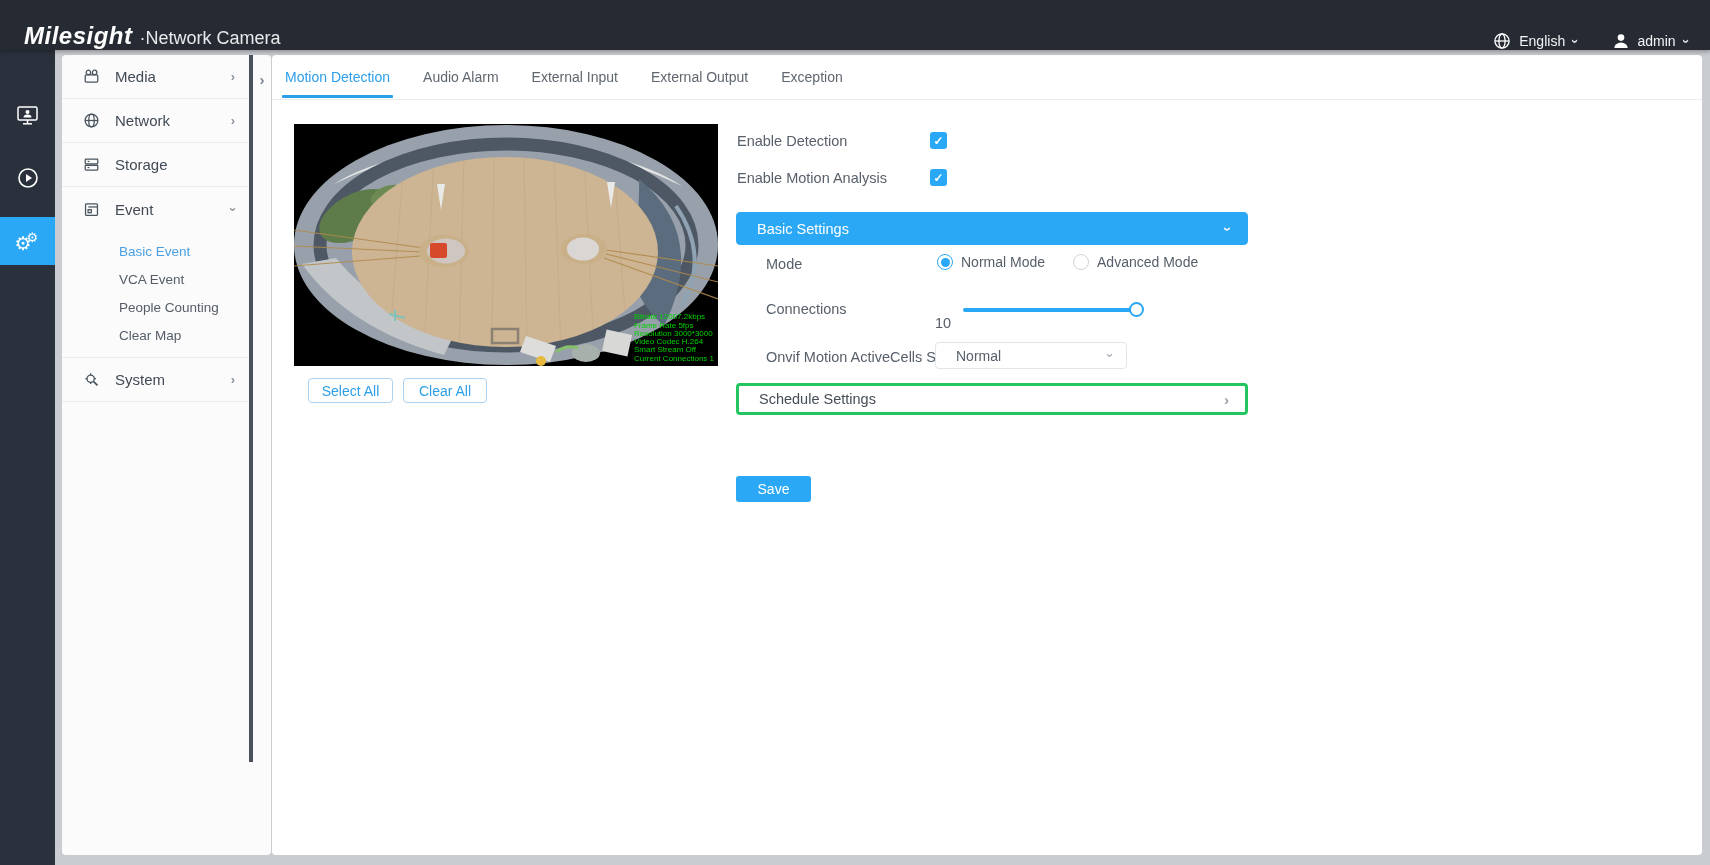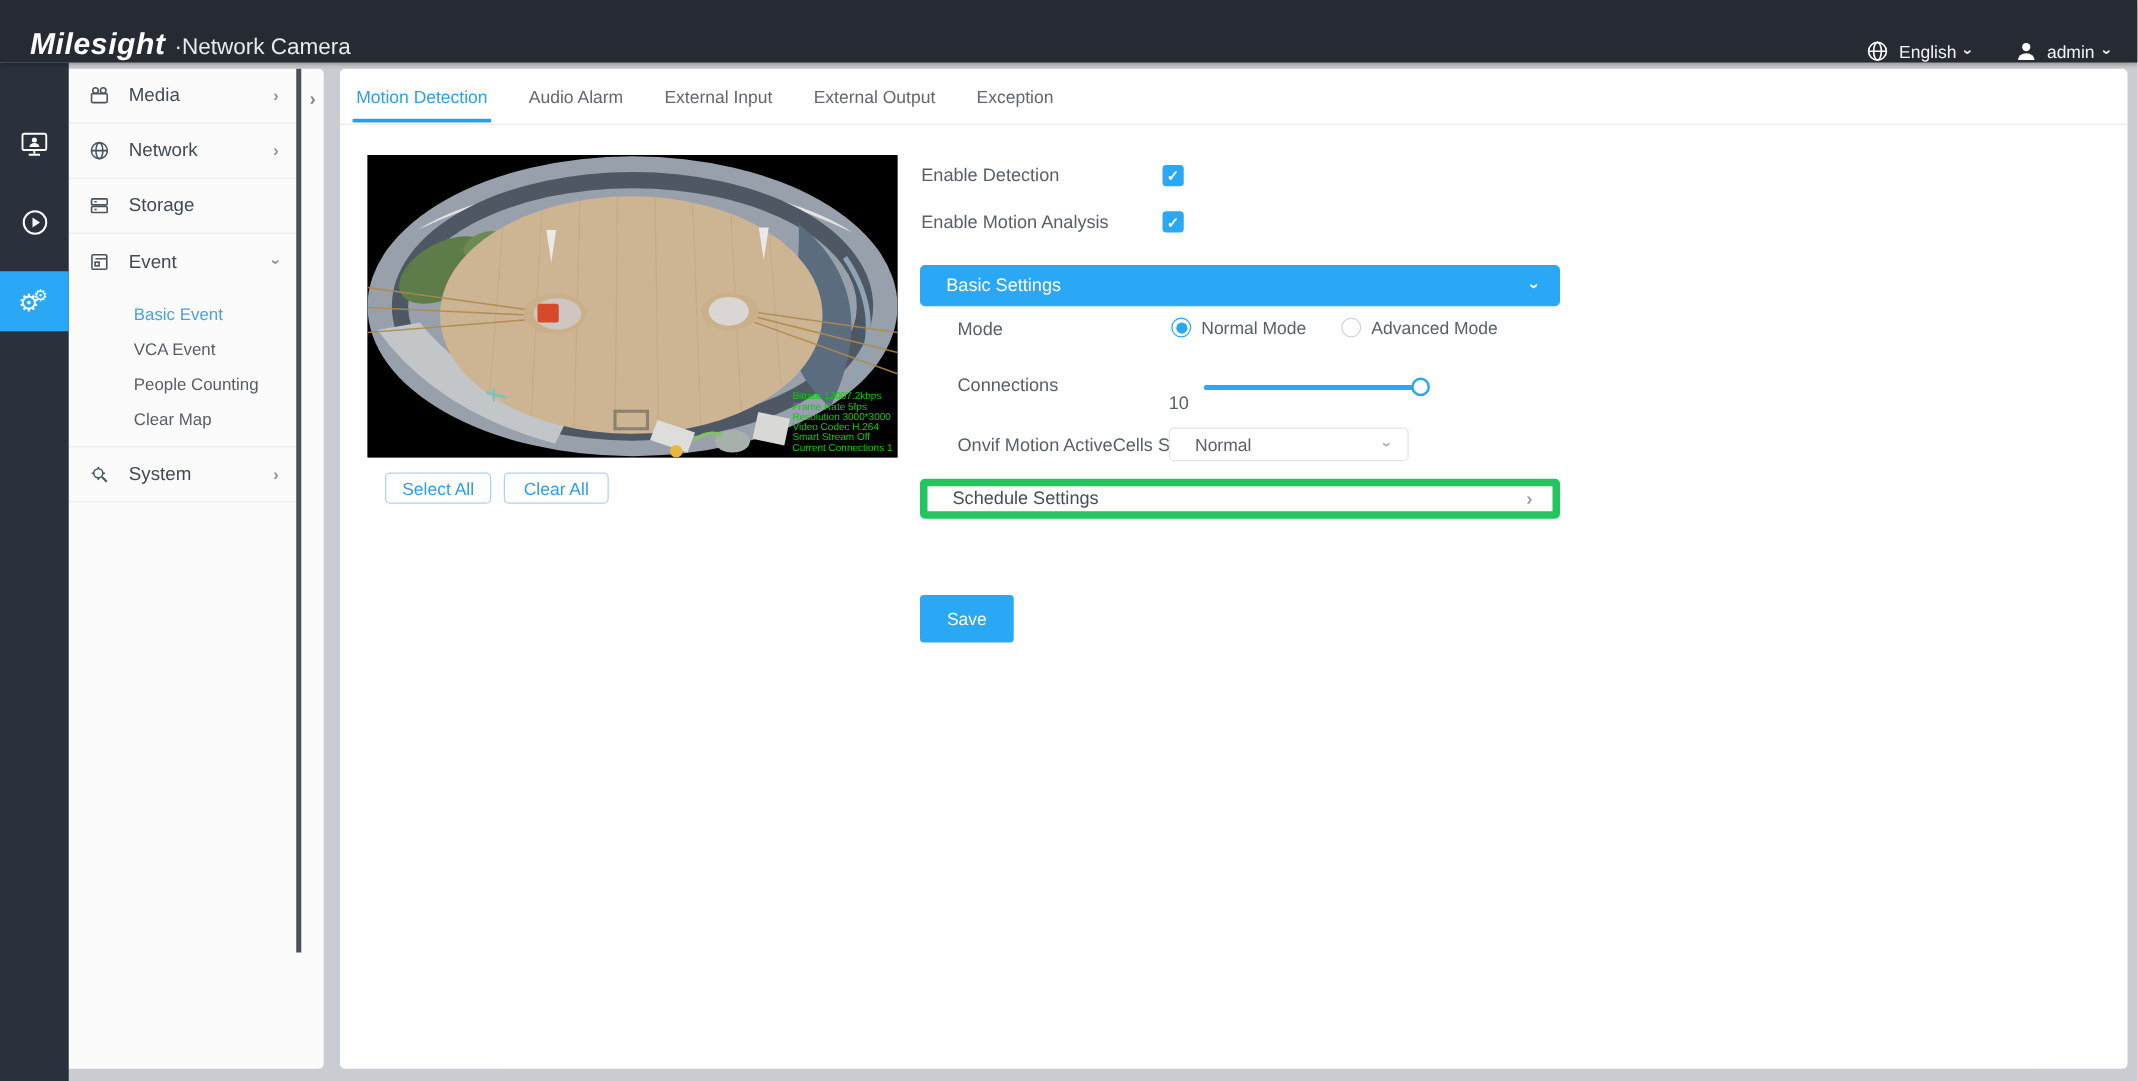--- a/index.html
+++ b/index.html
@@ -27,21 +27,21 @@
   .rail-play { top:103px; height:50px; }
   .rail-settings { top:167px; height:48px; background:#2aa7f5; }
   .gears { position:relative; width:26px; height:24px; }
   .gear-a, .gear-b { position:absolute; color:#fff; line-height:1; }
   .gear-a::after { content:"⚙"; font-size:19px; }
   .gear-b::after { content:"⚙"; font-size:13px; }
   .gear-a { left:0; top:5px; }
   .gear-b { left:12px; top:0; }
 
   
-  .sidebar { position:absolute; left:50px; top:55px; width:209px; height:800px; background:#fbfbfc; border-radius:4px; z-index:10; }
+  .sidebar { position:absolute; left:62px; top:55px; width:209px; height:800px; background:#fbfbfc; border-radius:4px; z-index:10; }
   .sidebar-divider-dark { position:absolute; left:187px; top:0; width:4px; height:707px; background:#4a515c; }
   .collapse-handle { position:absolute; left:193px; top:14px; width:14px; height:20px; display:flex; align-items:center; justify-content:center;
     color:#7c8690; font-size:15px; cursor:pointer; background:#fbfbfc; }
   .snav { width:187px; }
   .srow { height:44px; display:flex; align-items:center; padding:0 14px 0 21px; border-bottom:1px solid #ececec; cursor:pointer; }
   .srow .sicon { width:17px; height:17px; margin-right:15px; color:#4a545e; flex:0 0 auto; }
   .srow .slabel { font-size:15px; color:#414a54; }
   .srow .chev { margin-left:auto; font-size:13px; color:#8b939c; }
   .srow.no-border { border-bottom:none; }
   .ssub { border-bottom:1px solid #ececec; padding:6px 0 8px 0; }
@@ -62,38 +62,38 @@
   .pv-btn { position:absolute; height:25px; background:#fff; border:1px solid #abd3f3; color:#2d9fe8; border-radius:4px;
     font-size:14px; font-family:"Liberation Sans",sans-serif; cursor:pointer; padding:0; }
   .btn-select { left:36px; top:323px; width:85px; }
   .btn-clear { left:131px; top:323px; width:84px; }
 
   
   .plabel { position:absolute; font-size:14.5px; color:#57606a; white-space:nowrap; }
   .cb { position:absolute; left:658px; width:17px; height:17px; background:#2aa7f5; border-radius:3px; cursor:pointer;
     display:flex; align-items:center; justify-content:center; }
   .cb::after { content:"✓"; color:#fff; font-size:12px; font-weight:bold; }
-  .acc { position:absolute; left:464px; width:512px; height:32px; border:6px solid #22c55e; border-radius:4px; background:#fff;
+  .acc { position:absolute; left:464px; width:512px; height:32px; border:3px solid #22c55e; border-radius:4px; background:#fff;
     display:flex; align-items:center; padding:0 16px 0 20px; font-size:14.5px; color:#454d57; cursor:pointer; }
   .acc .chev { margin-left:auto; font-size:15px; color:#9aa2aa; }
   .acc-open { background:#2aa7f5; border:1px solid #2aa7f5; color:#fff; height:33px; }
   .acc-open .chev { color:#fff; font-size:14px; }
   .radio-row { position:absolute; left:665px; top:199px; display:flex; align-items:center; gap:8px; }
   .radio { width:16px; height:16px; border-radius:50%; border:1.5px solid #cfd3d7; background:#fff; cursor:pointer; flex:0 0 auto; position:relative; }
   .radio.checked { border-color:#2aa7f5; }
   .radio.checked::after { content:""; position:absolute; inset:2.5px; border-radius:50%; background:#2aa7f5; }
   .radio-label { font-size:14px; color:#57606a; cursor:pointer; }
   .radio-gap { width:12px; }
   .slider-track { position:absolute; left:691px; top:253px; width:177px; height:4px; border-radius:2px; background:#2aa7f5; cursor:pointer; }
   .slider-handle { position:absolute; left:857px; top:247px; width:15px; height:15px; border-radius:50%; background:#fff;
     border:2px solid #2aa7f5; cursor:grab; }
   .select { position:absolute; left:663px; top:287px; width:192px; height:27px; border:1px solid #e1e4e8; border-radius:4px;
     background:#fff; display:flex; align-items:center; padding:0 14px 0 20px; font-size:14px; color:#57606a; cursor:pointer; }
   .select .chev { margin-left:auto; font-size:13px; color:#aab1b8; }
-  .save-btn { position:absolute; left:464px; top:421px; width:75px; height:38px; background:#2aa7f5; border:none; border-radius:3px;
+  .save-btn { position:absolute; left:464px; top:421px; width:75px; height:26px; background:#2aa7f5; border:none; border-radius:3px;
     color:#fff; font-size:14px; font-family:"Liberation Sans",sans-serif; cursor:pointer; }
 </style>
 </head>
 <body>
 
 <div class="topbar">
   <div class="brandwrap">
     <span class="brand">Milesight</span>
     <span class="brand-sep">·</span>
     <span class="brand-product">Network Camera</span>

